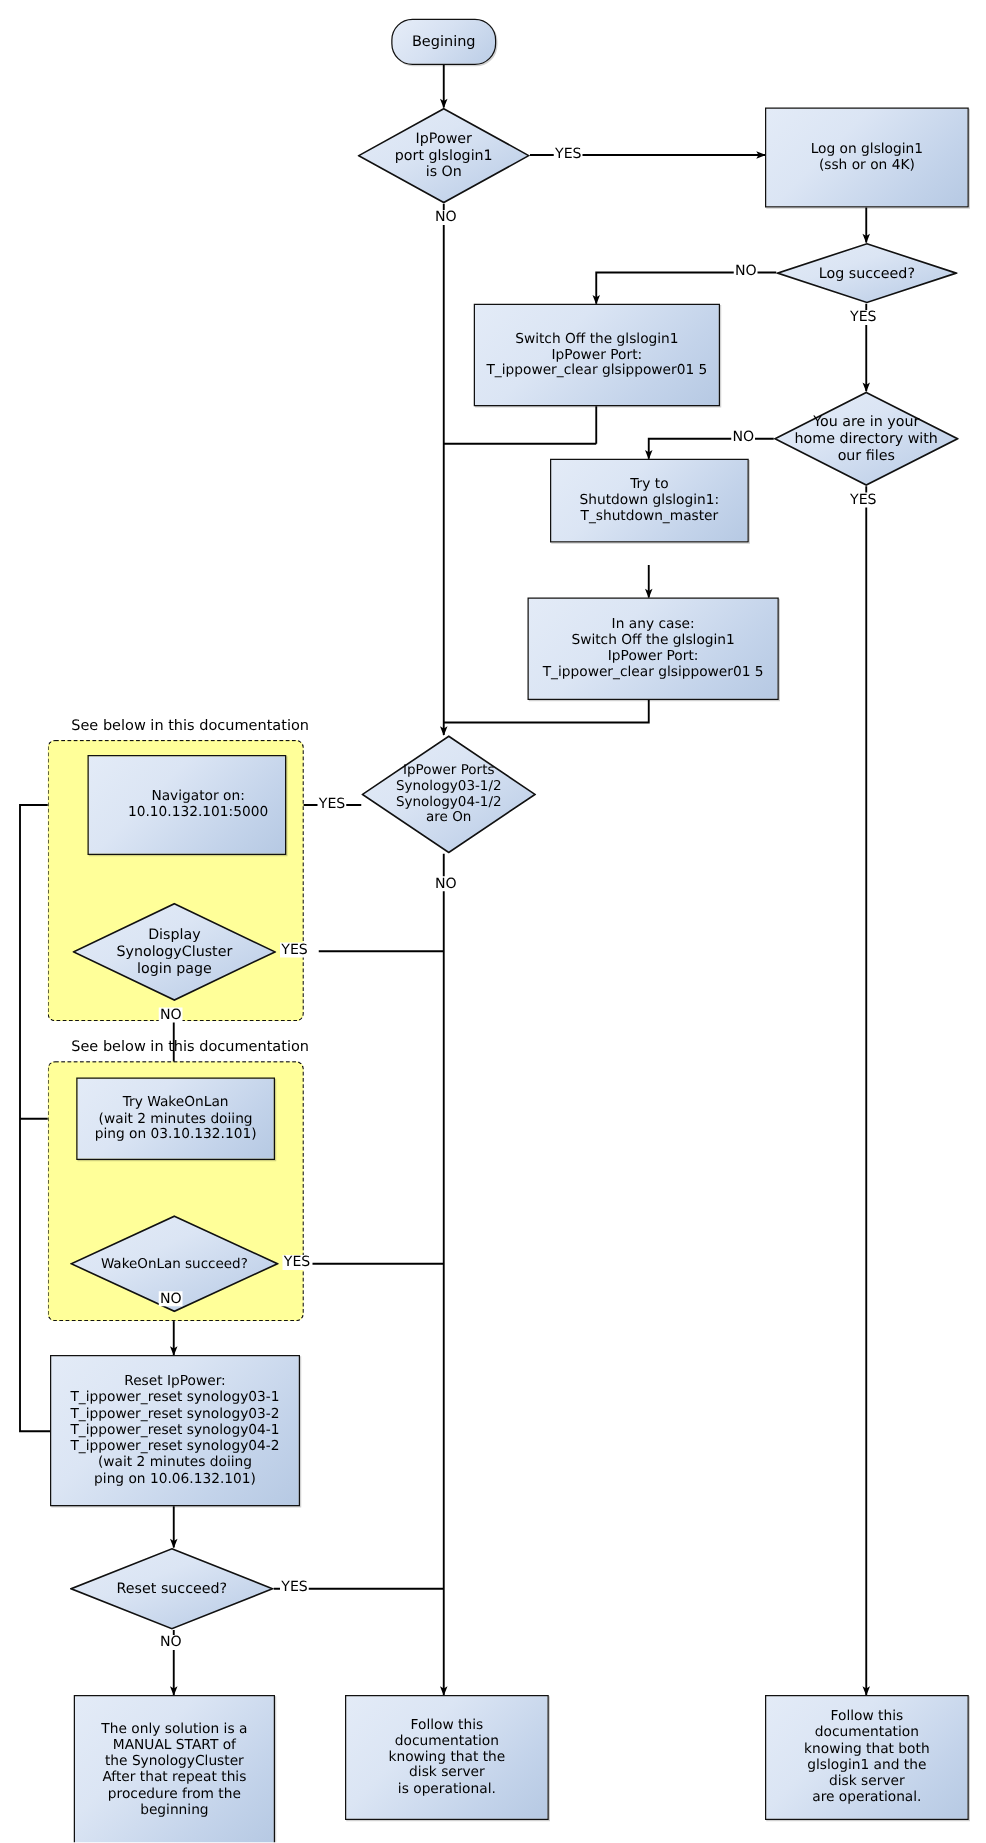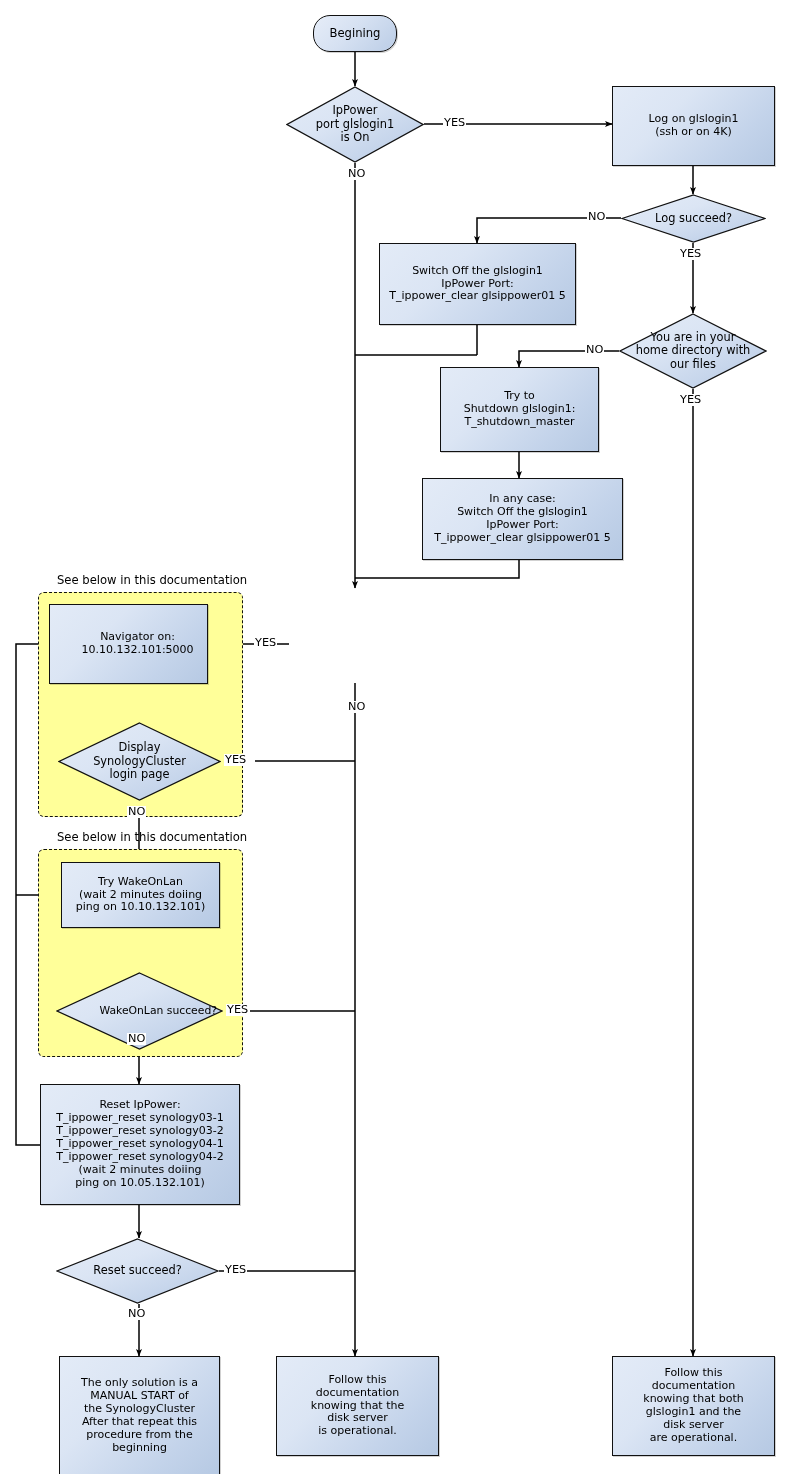--- a/index.html
+++ b/index.html
@@ -129,75 +129,84 @@
 home directory with
 our files</div>
   </div>
 
   <div class="node proc" style="left:379px;top:243px;width:197px;height:82px;">
     <span style="white-space:pre-line;">Switch Off the glslogin1
 IpPower Port:
 T_ippower_clear glsippower01 5</span>
   </div>
 
-  <div class="node proc" style="left:440px;top:367px;width:159px;height:85px;">
+  <div class="node proc" style="left:440px;top:367px;width:159px;height:67px;">
     <span style="white-space:pre-line;">Try to
 Shutdown glslogin1:
 T_shutdown_master</span>
   </div>
 
   <div class="node proc" style="left:422px;top:478px;width:201px;height:82px;">
     <span style="white-space:pre-line;">In any case:
 Switch Off the glslogin1
 IpPower Port:
 T_ippower_clear glsippower01 5</span>
   </div>
 
+  <div class="node dec" style="left:289px;top:588px;width:140px;height:95px;">
+    <svg class="dshape" viewBox="0 0 140 95" preserveAspectRatio="none">
+      <polygon points="70,1 139,47.5 70,94 1,47.5" fill="url(#gnode)" stroke="#111" stroke-width="1.3"></polygon>
+    </svg>
+    <div class="dtxt" style="white-space:pre-line;font-size:10.8px;">IpPower Ports
+Synology03-1/2
+Synology04-1/2
+are On</div>
+  </div>
 
   <div class="grouplabel" style="left:41px;top:573px;">See below in this documentation</div>
   <div class="group" style="left:38px;top:592px;width:205px;height:225px;"></div>
 
-  <div class="node proc" style="left:49px;top:604px;width:159px;height:80px;padding-left:18px;">
+  <div class="node proc" style="left:70px;top:604px;width:159px;height:80px;padding-left:18px;">
     <span style="white-space:pre-line;">Navigator on:
 10.10.132.101:5000</span>
   </div>
 
   <div class="node dec" style="left:58px;top:722px;width:163px;height:79px;">
     <svg class="dshape" viewBox="0 0 163 79" preserveAspectRatio="none">
       <polygon points="81.5,1 162,39.5 81.5,78 1,39.5" fill="url(#gnode)" stroke="#111" stroke-width="1.3"></polygon>
     </svg>
     <div class="dtxt" style="white-space:pre-line;">Display
 SynologyCluster
 login page</div>
   </div>
 
   <div class="grouplabel" style="left:41px;top:830px;">See below in this documentation</div>
   <div class="group" style="left:38px;top:849px;width:205px;height:208px;"></div>
 
   <div class="node proc" style="left:61px;top:862px;width:159px;height:66px;">
     <span style="white-space:pre-line;">Try WakeOnLan
 (wait 2 minutes doiing
-ping on 10.10.132.101)</span>
-  </div>
-
-  <div class="node dec" style="left:56px;top:972px;width:167px;height:78px;text-align:right;">
+ping on 03.10.132.101)</span>
+  </div>
+
+  <div class="node dec" style="left:56px;top:972px;width:167px;height:78px;">
     <svg class="dshape" viewBox="0 0 167 78" preserveAspectRatio="none">
       <polygon points="83.5,1 166,39 83.5,77 1,39" fill="url(#gnode)" stroke="#111" stroke-width="1.3"></polygon>
     </svg>
     <div class="dtxt" style="font-size:10.8px;">WakeOnLan succeed?</div>
   </div>
 
   <div class="node proc" style="left:40px;top:1084px;width:200px;height:121px;font-size:11px;">
     <span style="white-space:pre-line;">Reset IpPower:
 T_ippower_reset synology03-1
 T_ippower_reset synology03-2
 T_ippower_reset synology04-1
 T_ippower_reset synology04-2
 (wait 2 minutes doiing
-ping on 10.05.132.101)</span>
+ping on 10.06.132.101)</span>
   </div>
 
   <div class="node dec" style="left:56px;top:1238px;width:163px;height:66px;">
     <svg class="dshape" viewBox="0 0 163 66" preserveAspectRatio="none">
       <polygon points="81.5,1 162,33 81.5,65 1,33" fill="url(#gnode)" stroke="#111" stroke-width="1.3"></polygon>
     </svg>
     <div class="dtxt">Reset succeed?</div>
   </div>
 
   <div class="node proc" style="left:59px;top:1356px;width:161px;height:120px;">

